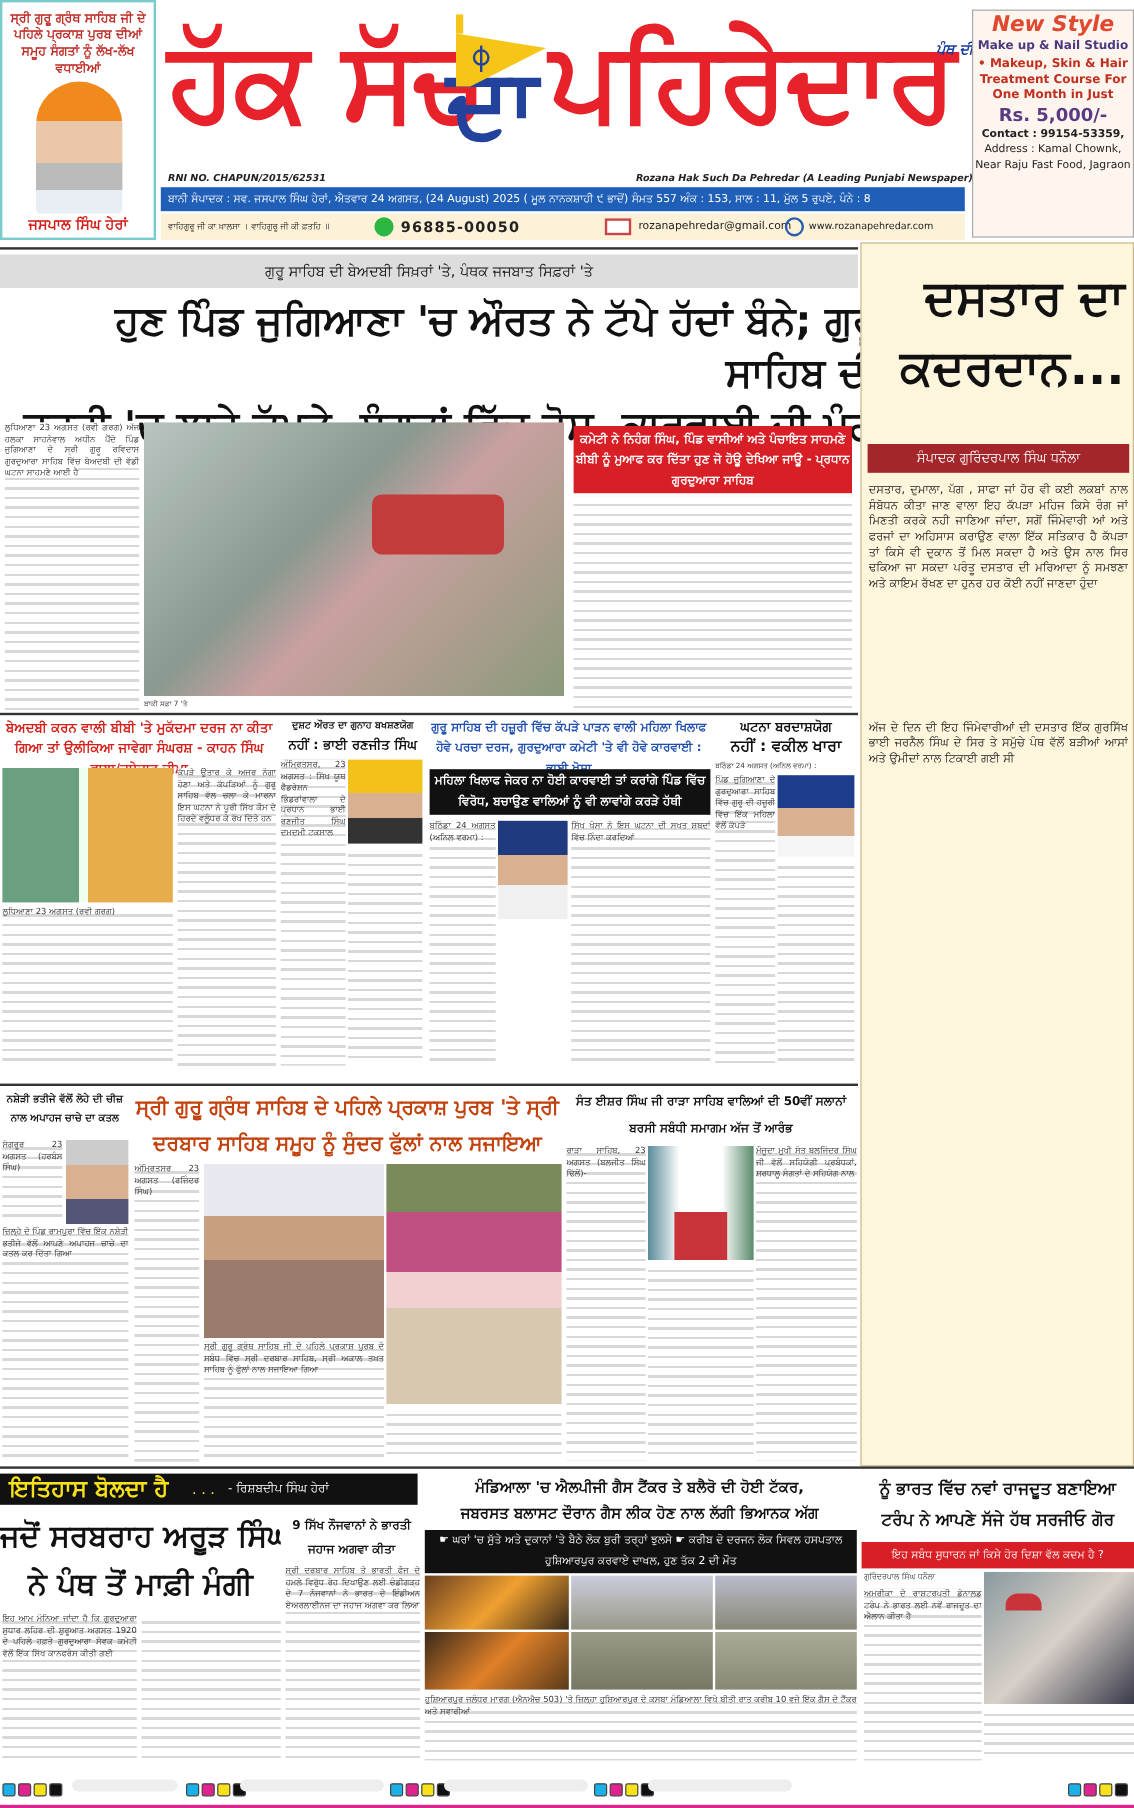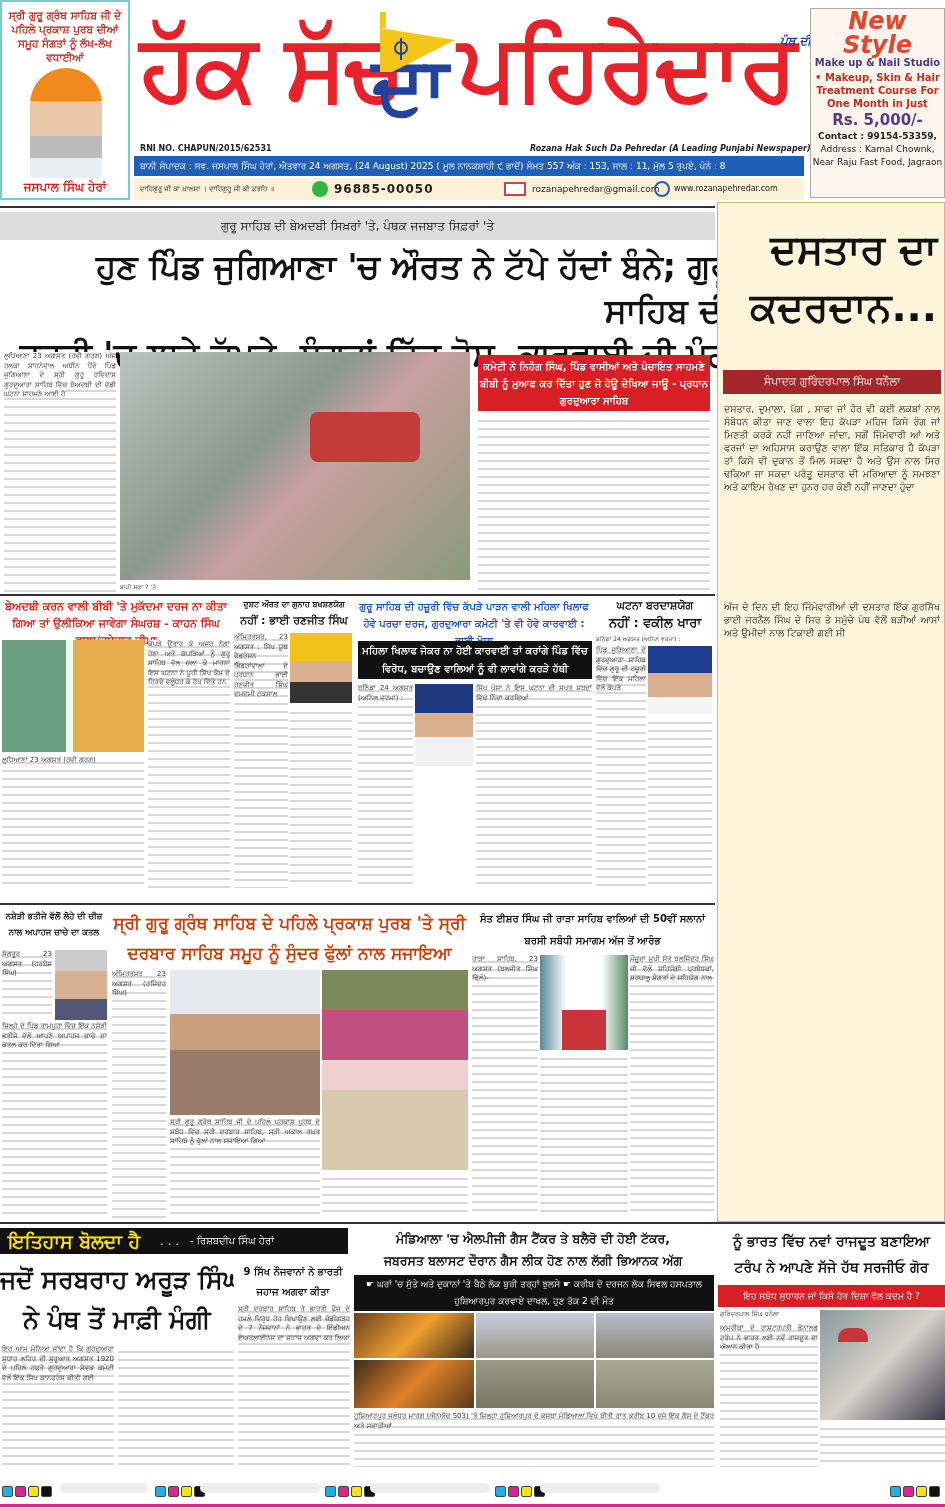--- a/index.html
+++ b/index.html
@@ -11,26 +11,26 @@
 .hl{font-weight:bold;text-align:center;overflow:hidden;white-space:nowrap}
 
 #ad-left{left:0;top:0;width:130px;height:200px;border:2px solid #7cc;background:#fff}
 #ad-left .t{font-size:10.5px;color:#c0302a;text-align:center;font-weight:bold;line-height:14px;padding-top:6px}
 #ad-left .face{position:absolute;left:28px;top:66px;width:72px;height:110px;background:linear-gradient(#f08a1c 0 30%,#e9c7a8 30% 62%,#bbb 62% 82%,#e8eef4 82%);border-radius:36px 36px 4px 4px}
 #ad-left .nm{position:absolute;bottom:4px;width:100%;text-align:center;color:#d3221c;font-weight:bold;font-size:12px}
 #logo{left:140px;top:18px;width:560px;height:125px}
 #logo .w{position:absolute;font-weight:900;font-size:92px;line-height:100px;font-family:"DejaVu Sans",sans-serif;letter-spacing:-2px}
 #flag{left:380px;top:10px}
 #tagline{left:780px;top:34px;font-size:12px;color:#1a3c9c;font-weight:bold;font-style:italic}
-#rni{left:140px;top:144px;font-size:8px;font-weight:bold;color:#222}
+#rni{left:140px;top:144px;font-size:8px;font-style:italic;font-weight:bold;color:#222}
 #eng{left:530px;top:144px;font-size:8px;font-style:italic;font-weight:bold;color:#222}
 #dateline{left:134px;top:156px;width:670px;height:20px;background:#1f5fb8;color:#fff;font-size:9px;line-height:20px;padding-left:6px;white-space:nowrap;overflow:hidden}
 #contactline{left:134px;top:178px;width:670px;height:22px;background:#fdf2d8;font-size:7px;line-height:22px;color:#222}
 #ad-right{left:810px;top:8px;width:135px;height:190px;border:1px solid #aaa;background:#fff5ef;text-align:center}
-#ad-right .ns{font-size:24px;font-style:italic;font-weight:bold;color:#e04830;line-height:24px}
+#ad-right .ns{font-size:18px;font-style:italic;font-weight:bold;color:#e04830;line-height:24px}
 #ad-right .ms{font-size:10px;font-weight:bold;color:#4a3a80}
 #ad-right .cs{font-size:10px;font-weight:bold;color:#c03020;line-height:13px;margin-top:3px}
 #ad-right .pr{font-size:15px;font-weight:bold;color:#5a3a80;line-height:20px}
 #ad-right .ct{font-size:9px;color:#222;font-weight:bold;line-height:13px}
 
 #rule1{left:0;top:206px;width:715px;height:2px;background:#333}
 #kicker{left:0;top:212px;width:715px;height:28px;background:#ddd;font-size:12px;line-height:28px;text-align:center}
 #main-hl{left:16px;top:245px;width:715px;font-size:33px;font-weight:bold;text-align:right;line-height:44px}
 #redbox{left:478px;top:355px;width:232px;height:56px;background:#d91f26;color:#fff;font-size:10px;font-weight:bold;text-align:center;line-height:17px;padding-top:3px}
 

